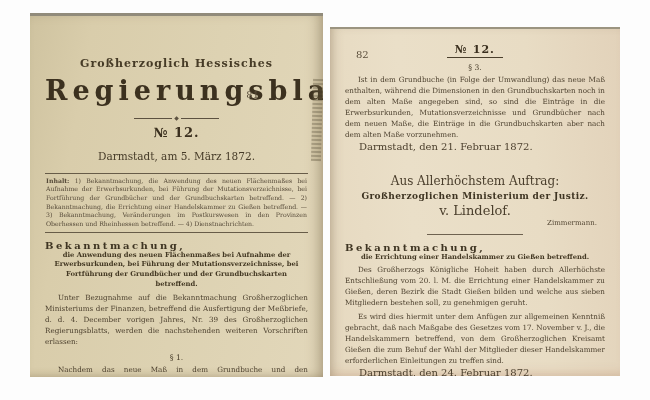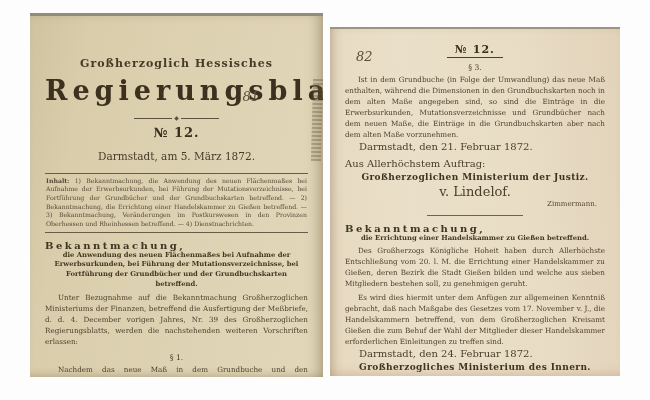--- a/index.html
+++ b/index.html
@@ -17,21 +17,21 @@
   }
   .page-right {
     left:330px; top:27px; width:290px; height:349px;
     background:linear-gradient(265deg,#e2d2ba 0%,#e8dcc4 30%,#eadfc8 70%,#e6d9c0 100%);
     border-top:2px solid #9b9480;
     box-shadow:inset 8px 0 12px -7px rgba(110,92,62,.45), inset 0 -10px 10px -6px rgba(190,140,110,.25);
   }
   .inner { position:relative; width:100%; height:100%; padding:0 15px; }
 
   
-  .pagenum { position:absolute; font-size:13px; color:#5a4e3b;font-style:italic; }
+  .pagenum { position:absolute; font-size:10px; color:#5a4e3b; }
   .pagenum-left { top:32px; right:64px; }
   .pagenum-right { top:11px; left:26px; }
   .body-p { font-size:7.2px; line-height:1.52; text-align:justify; text-indent:13px;
             color:#4a3e2c; margin-top:3px; }
   .para-head { font-size:7.6px; text-align:center; margin-top:5px; color:#453a28; }
   .ann-head { font-size:10px; font-weight:bold; letter-spacing:2.5px; text-align:left;
               margin-top:7px; color:#3e3422; }
   .ann-sub { font-size:6.8px; font-weight:bold; text-align:center; line-height:1.45;
              margin-top:0; color:#433823; padding:0 6px; }
   .dateline-p { font-size:10px; text-indent:14px; color:#4a3e2c; }
@@ -63,21 +63,21 @@
   .stamp { position:absolute; right:1px; top:22px; width:10px; height:82px;
            background:repeating-linear-gradient(180deg,
              rgba(90,80,55,.55) 0 2px, rgba(160,145,105,.25) 2px 4px);
            filter:blur(.6px); opacity:.7; transform:rotate(1.5deg); }
 
   
   .running-head { text-align:center; margin-top:9px; }
   .running-head span { display:inline-block; font-size:11px; font-weight:bold;
                        letter-spacing:1px; border-bottom:1.5px solid #4a3f2c;
                        padding:0 8px 1px 8px; color:#3a2f1e; }
-  .auth-line { font-size:10px; text-align:left; margin-top:6px; color:#4a3e2c; }
+  .auth-line { font-size:12px; text-align:center; margin-top:22px; color:#4a3e2c; }
 </style>
 </head>
 <body>
 
 <div class="canvas">
 
   <div class="page page-left">
     <div class="inner">
       <div class="pagenum pagenum-left">81</div>
 

